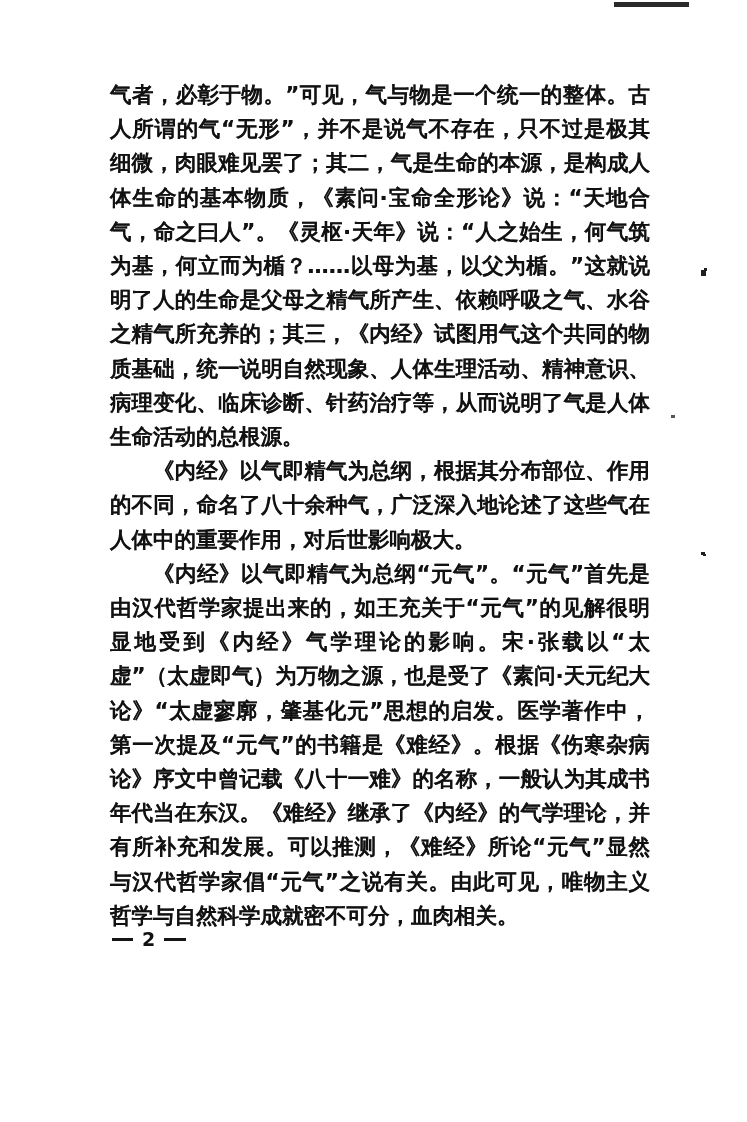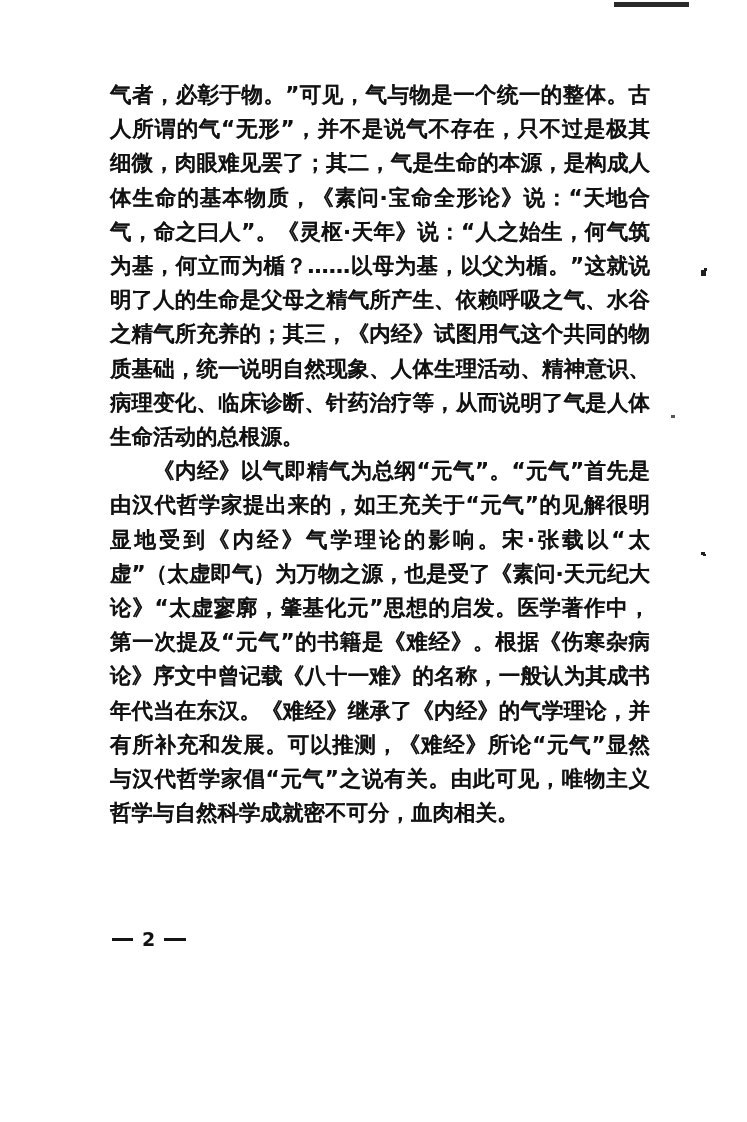--- a/index.html
+++ b/index.html
@@ -108,20 +108,21 @@
   <div class="scan-bar-top"></div>
 
   <div class="speck speck-a"></div>
   <div class="speck speck-b"></div>
   <div class="speck speck-c"></div>
   <div class="speck speck-d"></div>
   <div class="speck speck-e"></div>
 
   <div class="textblock">
     <p class="para">气者，必彰于物。”可见，气与物是一个统一的整体。古人所谓的气“无形”，并不是说气不存在，只不过是极其细微，肉眼难见罢了；其二，气是生命的本源，是构成人体生命的基本物质，《素问·宝命全形论》说：“天地合气，命之曰人”。《灵枢·天年》说：“人之始生，何气筑为基，何立而为楯？……以母为基，以父为楯。”这就说明了人的生命是父母之精气所产生、依赖呼吸之气、水谷之精气所充养的；其三，《内经》试图用气这个共同的物质基础，统一说明自然现象、人体生理活动、精神意识、病理变化、临床诊断、针药治疗等，从而说明了气是人体生命活动的总根源。</p>
+    <p class="para indent2">《内经》以气即精气为总纲，根据其分布部位、作用的不同，命名了八十余种气，广泛深入地论述了这些气在人体中的重要作用，对后世影响极大。</p>
     <p class="para indent2">《内经》以气即精气为总纲“元气”。“元气”首先是由汉代哲学家提出来的，如王充关于“元气”的见解很明显地受到《内经》气学理论的影响。宋·张载以“太虚”（太虚即气）为万物之源，也是受了《素问·天元纪大论》“太虚寥廓，肇基化元”思想的启发。医学著作中，第一次提及“元气”的书籍是《难经》。根据《伤寒杂病论》序文中曾记载《八十一难》的名称，一般认为其成书年代当在东汉。《难经》继承了《内经》的气学理论，并有所补充和发展。可以推测，《难经》所论“元气”显然与汉代哲学家倡“元气”之说有关。由此可见，唯物主义哲学与自然科学成就密不可分，血肉相关。</p>
   </div>
 
   <div class="footer">
     <span class="dash"></span>
     <span class="pagenum">2</span>
     <span class="dash right"></span>
   </div>
 
 </div>

